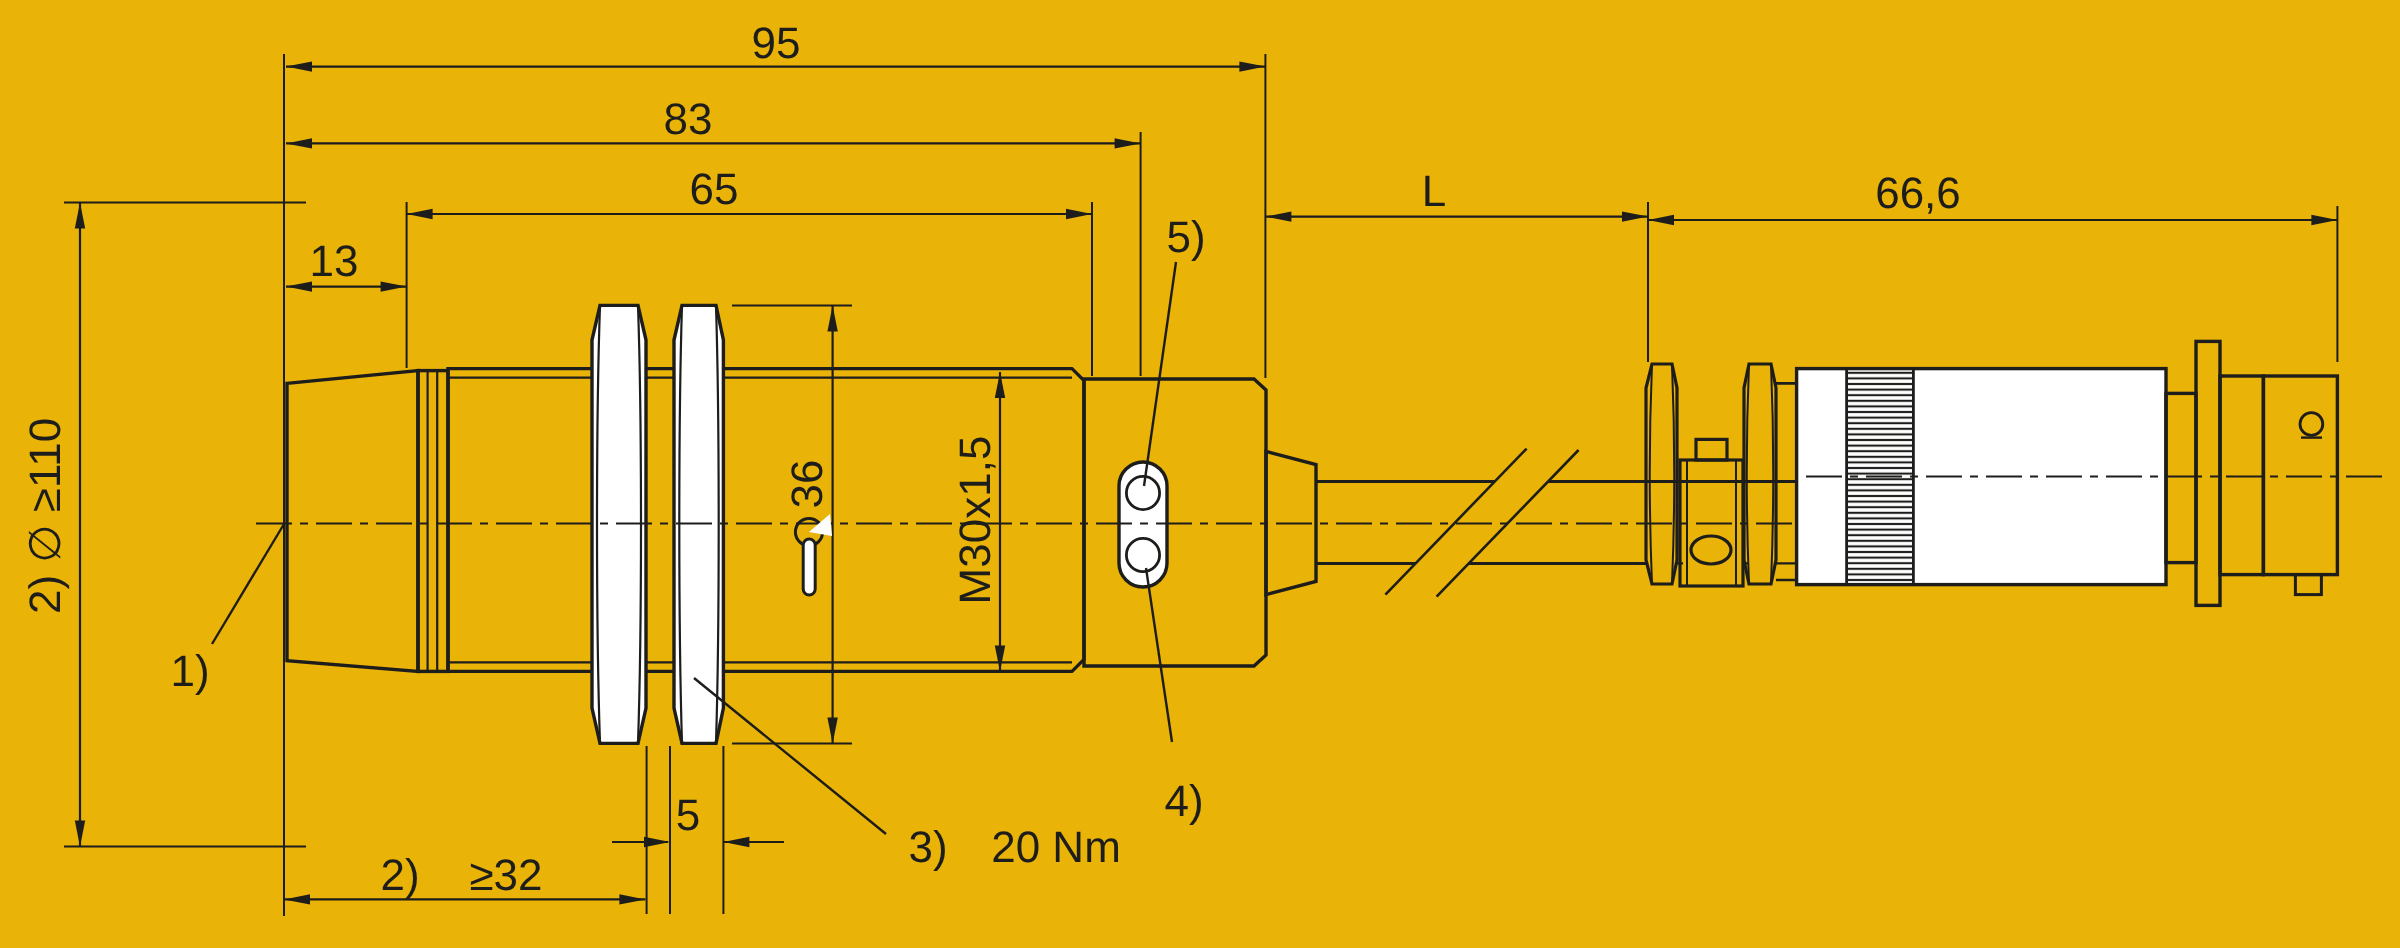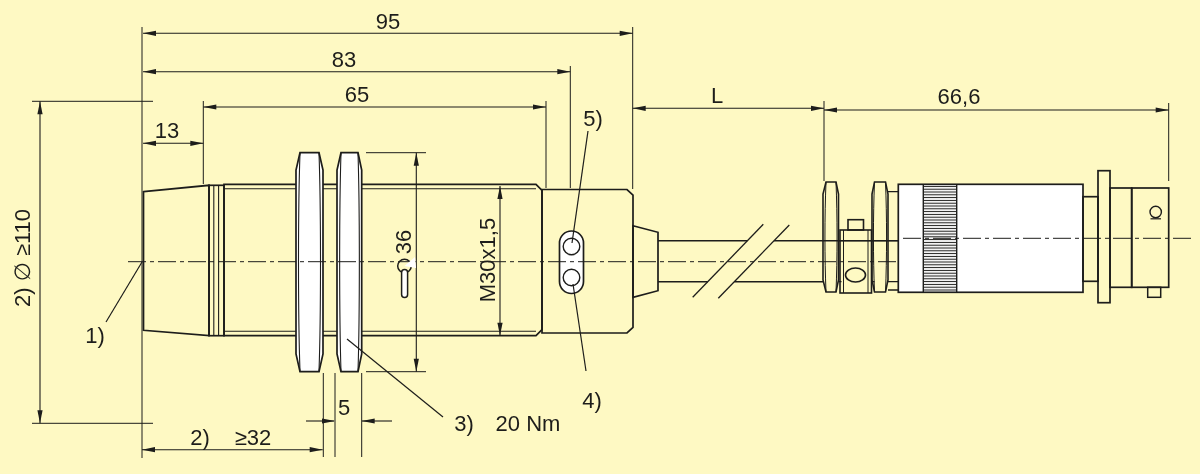--- a/index.html
+++ b/index.html
@@ -1,16 +1,16 @@
 <!DOCTYPE html>
 <html><head>
 <meta charset="utf-8">
 <style>
   html,body{margin:0;padding:0;background:#ffffff;}
-  .stage{position:relative;width:1200px;height:474px;background:#fef9c3;overflow:hidden;
+  .stage{position:relative;width:1200px;height:474px;background:#eab308;overflow:hidden;
          font-family:"Liberation Sans", sans-serif;}
   svg{display:block;}
   svg text{font-family:"Liberation Sans", sans-serif;font-size:22px;fill:#1d1d1b;}
 </style>
 </head>
 <body>
 
 <div class="stage">
 <svg width="1200" height="474" viewBox="0 0 1200 474">
   <defs>

